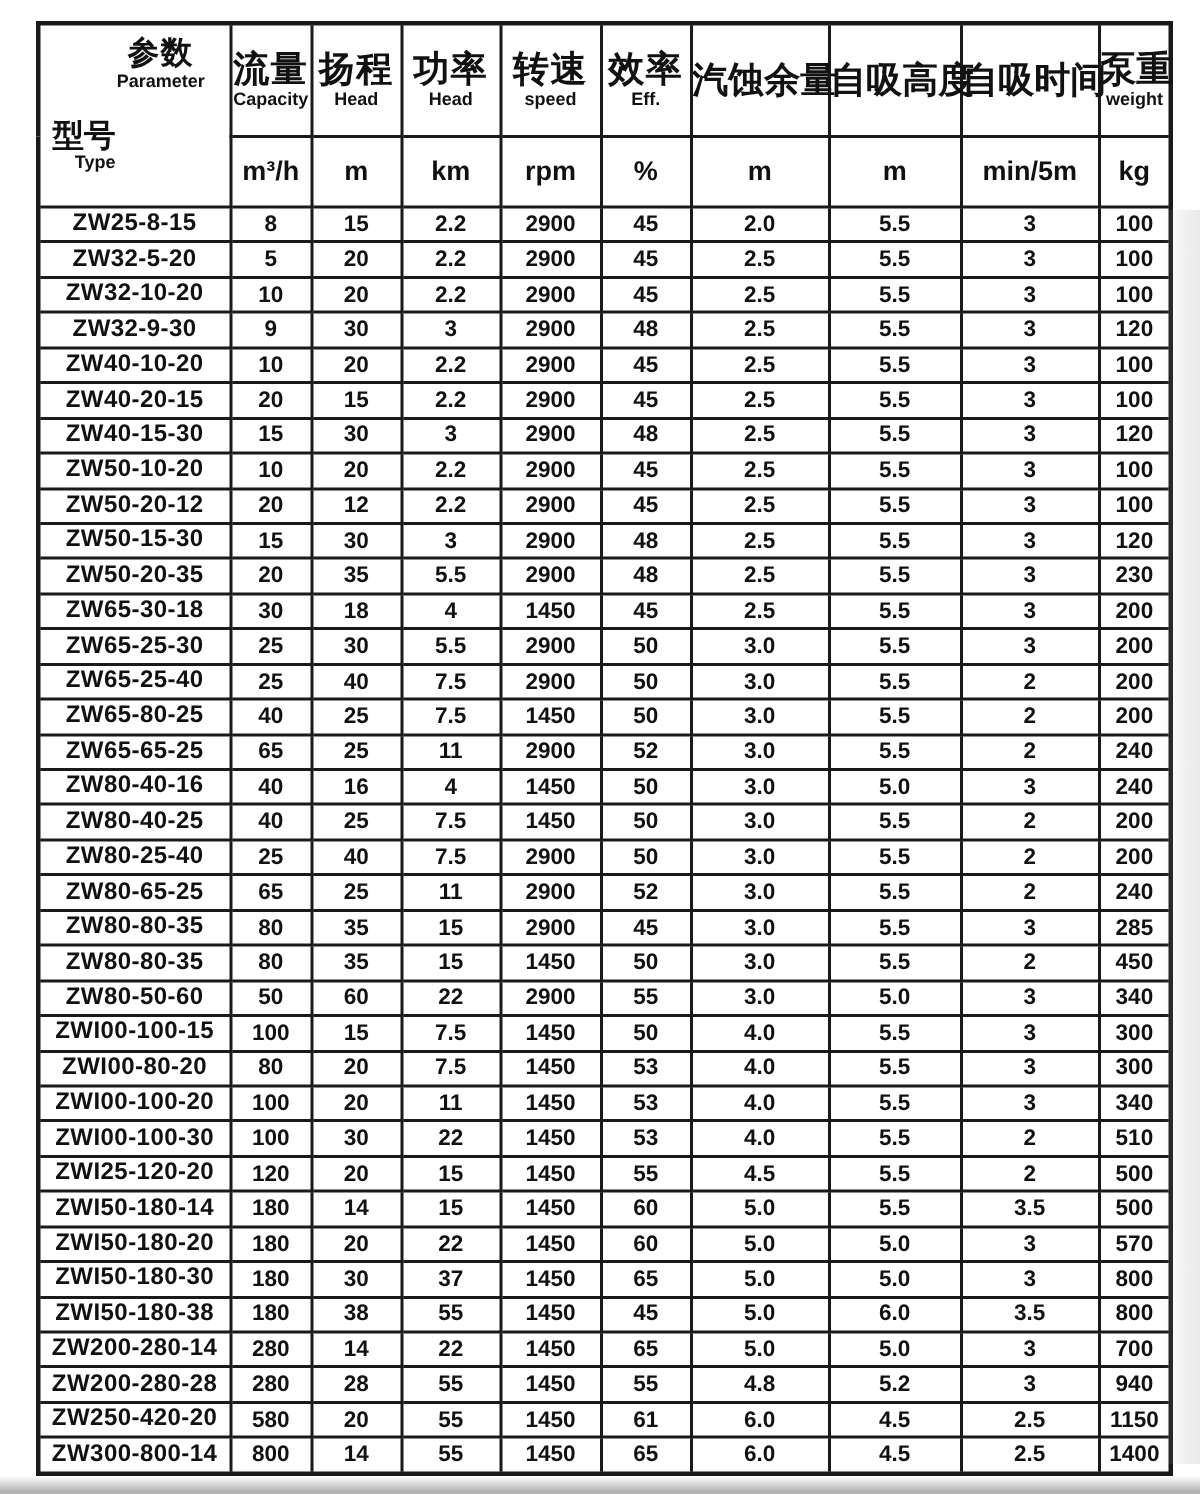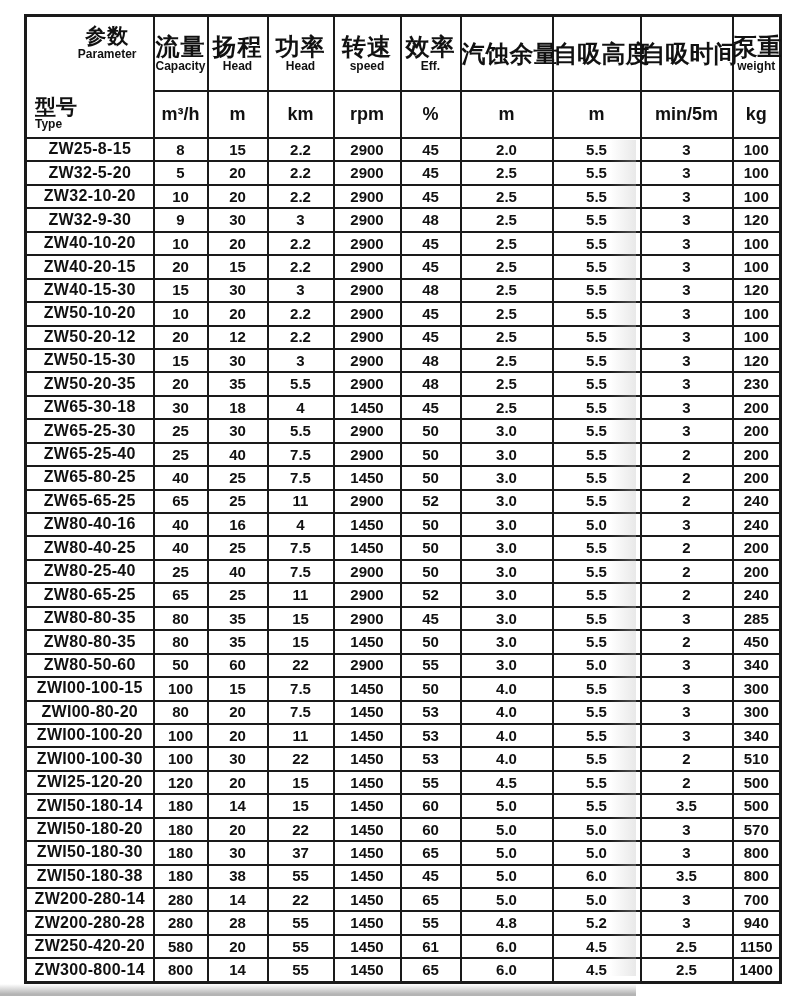--- a/index.html
+++ b/index.html
@@ -7,21 +7,21 @@
     padding: 0;
     width: 800px;
     height: 996px;
     background: #ffffff;
     font-family: "Liberation Sans", "DejaVu Sans", sans-serif;
     color: #111;
     overflow: hidden;
   }
   .page {
     position: relative;
-    width: 636px;
+    width: 800px;
     height: 996px;
     background: #ffffff;
   }
   
   .scan-edge-bottom {
     position: absolute;
     left: 0; right: 0; bottom: 0;
     height: 12px;
     background: linear-gradient(to bottom, rgba(180,180,180,0) 0%, #b4b4b4 85%);
   }
@@ -73,23 +73,23 @@
   th.corner { position: relative; }
   th.corner .corner-top {
     position: absolute;
     top: 8px;
     right: 16px;
     text-align: center;
   }
   th.corner .corner-top .zh { font-size: 21px; }
   th.corner .corner-bottom {
     position: absolute;
-    bottom: 6px;
+    bottom: 22px;
     left: 8px;
-    text-align: left;
+    text-align: right;
   }
   th.corner .corner-bottom .zh { font-size: 21px; letter-spacing: 0; }
   th.corner .corner-bottom .en { margin-top: 0; }
 
   tbody td {
     height: 21px;
     font-size: 15px;
     white-space: nowrap;
   }
   tbody td.model { font-size: 16px; letter-spacing: 0.3px; }

